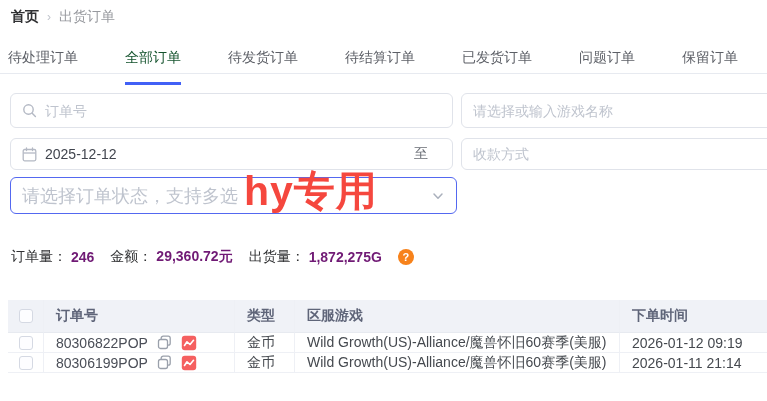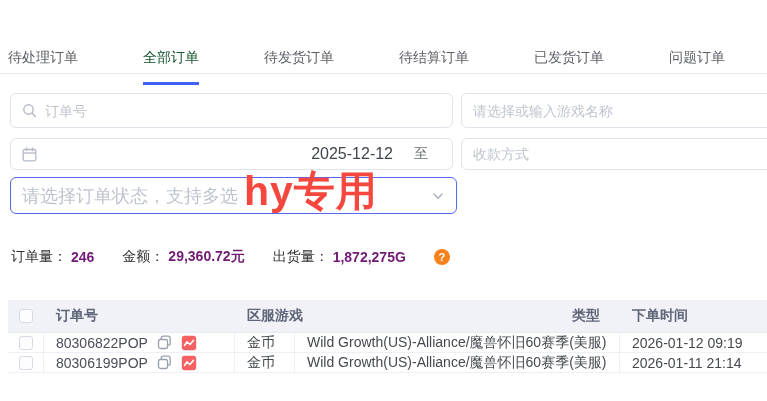--- a/index.html
+++ b/index.html
@@ -7,44 +7,44 @@
   body { font-family:"Liberation Sans","DejaVu Sans",sans-serif; }
   .page { position:relative; width:767px; height:401px; background:#fff; overflow:hidden; }
 
   
   .breadcrumb { position:absolute; top:8px; left:11px; font-size:14px; display:flex; align-items:center; gap:8px; }
   .crumb-home { color:#303133; font-weight:bold; cursor:pointer; }
   .crumb-sep { color:#c0c4cc; font-size:12px; }
   .crumb-cur { color:#97999e; }
 
   
-  .tabs { position:absolute; top:49px; left:8px; right:0; display:flex; gap:65px; font-size:14px; }
+  .tabs { position:absolute; top:49px; left:8px; right:0; display:flex; gap:47px; font-size:14px; }
   .tab { color:#5c5f66; padding-bottom:15px; cursor:pointer; white-space:nowrap; }
   .tab.active { color:#14532d; border-bottom:3px solid #4160f6; }
   .tabs-divider { position:absolute; top:73px; left:0; width:767px; height:1px; background:#e7eaf0; }
 
   
   .input-box { position:absolute; background:#fff; border:1px solid #e0e3ea; border-radius:6px; display:flex; align-items:center; padding:0 11px; gap:8px; }
   .input-box input { border:none; outline:none; width:100%; font-size:14px; color:#41454e; background:transparent; font-family:inherit; }
   .input-box input::placeholder { color:#bfc4ce; opacity:1; }
   .in-orderno { top:93px; left:10px; width:443px; height:35px; }
   .in-game    { top:93px; left:461px; width:340px; height:35px; }
   .in-date    { top:138px; left:10px; width:443px; height:32px; justify-content:flex-start; }
   .in-pay     { top:138px; left:461px; width:340px; height:32px; }
   .in-status  { top:177px; left:10px; width:447px; height:37px; border:1px solid #5468f0; justify-content:space-between; }
-  .date-text { color:#41454e; font-size:16px; flex:1; text-align:right; }
+  .date-text { color:#41454e; font-size:14px; flex:1; text-align:left; }
   .date-sep { color:#6a6e76; font-size:14px; width:40px; text-align:center; }
   .sel-placeholder { color:#bfc4ce; font-size:18px; }
   .icon-svg { flex:none; display:block; }
 
   
   .overlay-red { position:absolute; top:164px; left:244px; font-size:41px; font-weight:bold; color:#f5473e; z-index:5; letter-spacing:1px; }
 
   
-  .stats { position:absolute; top:248px; left:11px; display:flex; align-items:center; gap:28px; font-size:14px; }
+  .stats { position:absolute; top:248px; left:11px; display:flex; align-items:center; gap:16px; font-size:14px; }
   .stat { display:flex; align-items:center; }
   .stat-label { color:#303133; }
   .stat-value { color:#701a75; font-weight:bold; margin-left:4px; }
   .q-icon { width:16px; height:16px; border-radius:50%; background:#f7821b; color:#fff; font-size:11px; font-weight:bold; display:flex; align-items:center; justify-content:center; cursor:pointer; }
 
   
   .table { position:absolute; top:300px; left:8px; width:920px; font-size:14px; }
   .t-row { display:flex; align-items:stretch; background:#fff; }
   .t-head { background:#f0f2f7; }
   .t-head .t-cell { color:#5f6579; font-weight:bold; border-bottom:1px solid #e7eaf0; }
@@ -58,20 +58,25 @@
   .col-time  { width:180px; border-right:none; }
   .checkbox { width:14px; height:14px; border:1px solid #d5d9e3; border-radius:3px; background:#fdfdff; cursor:pointer; }
   .order-no { color:#4a4e57; }
   .copy-icon, .trend-icon { cursor:pointer; display:flex; }
 </style>
 </head>
 <body>
 
 <div class="page">
 
+  <div class="breadcrumb">
+    <span class="crumb-home">首页</span>
+    <span class="crumb-sep">›</span>
+    <span class="crumb-cur">出货订单</span>
+  </div>
 
   <div class="tabs">
     <span class="tab">待处理订单</span>
     <span class="tab active">全部订单</span>
     <span class="tab">待发货订单</span>
     <span class="tab">待结算订单</span>
     <span class="tab">已发货订单</span>
     <span class="tab">问题订单</span>
     <span class="tab">保留订单</span>
   </div>
@@ -126,22 +131,22 @@
     </span>
     <span class="q-icon">?</span>
   </div>
 
   <div class="table">
     <div class="t-row t-head">
       <div class="t-cell col-check">
           <span class="checkbox"></span>
         </div>
       <div class="t-cell col-order">订单号</div>
+      <div class="t-cell col-type">类型</div>
       <div class="t-cell col-game">区服游戏</div>
-      <div class="t-cell col-type">类型</div>
       <div class="t-cell col-time">下单时间</div>
     </div>
     <div class="t-body">
 
       <div class="t-row">
         <div class="t-cell col-check">
             <span class="checkbox"></span>
           </div>
         <div class="t-cell col-order">
           <span class="order-no">80306822POP</span>

